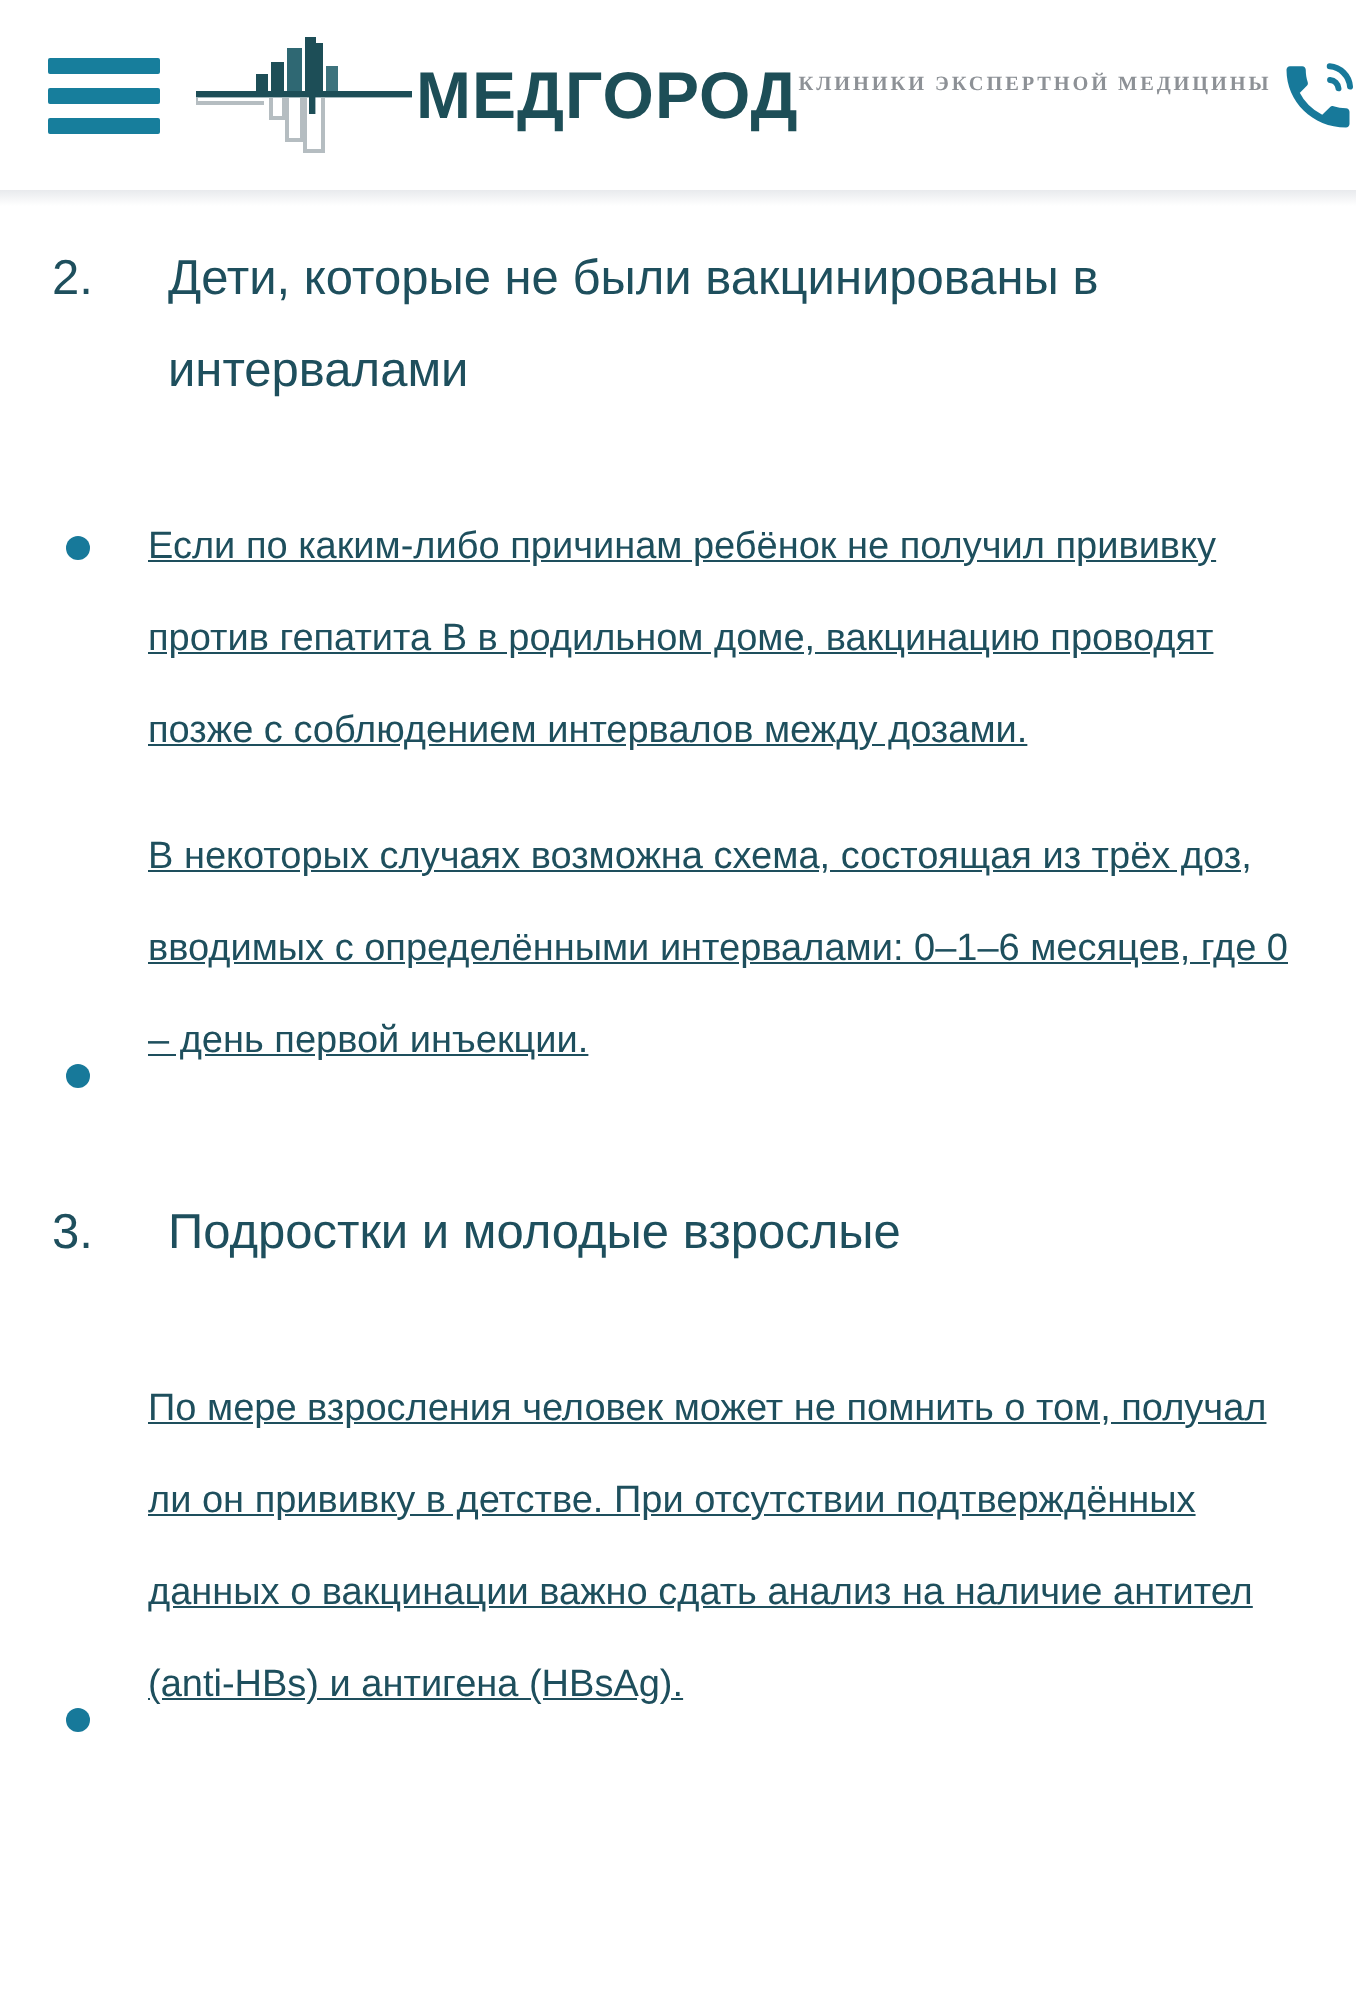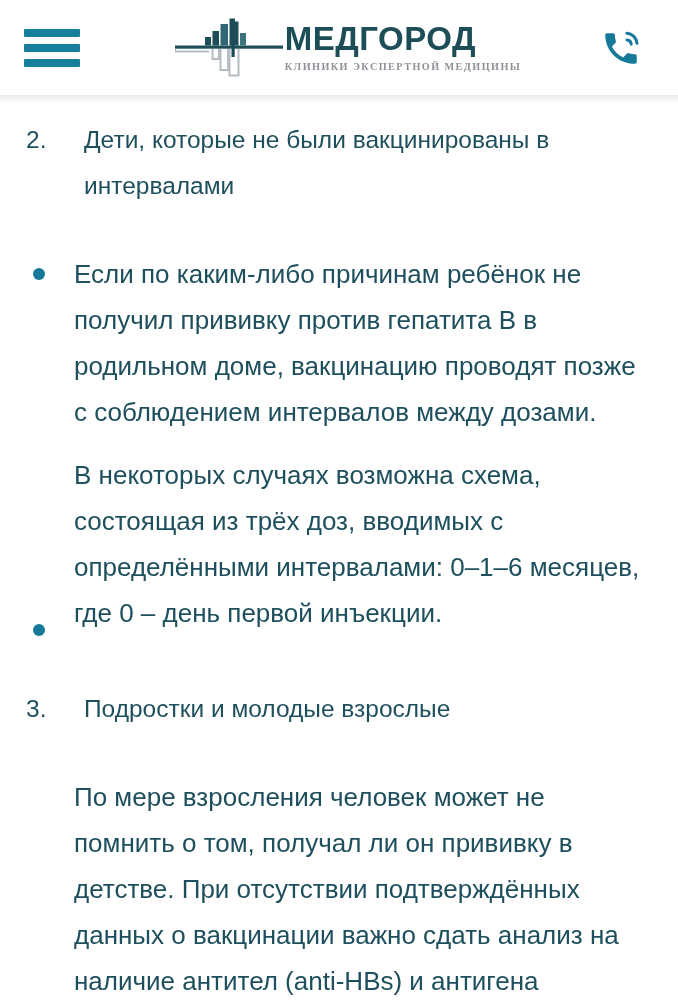--- a/index.html
+++ b/index.html
@@ -67,21 +67,21 @@
     cursor: pointer;
   }
   .logo-mark {
     width: 108px;
     height: 66px;
     flex: 0 0 auto;
     display: block;
   }
   .logo-text {
     display: flex;
-    flex-direction: column;
+    flex-direction: row;
     align-items: flex-start;
     justify-content: center;
     margin-left: -4px;
   }
   .logo-word {
     font-family: "Liberation Sans", sans-serif;
     font-weight: 700;
     font-size: 33px;
     line-height: 1;
     letter-spacing: 0.5px;
@@ -161,23 +161,24 @@
   .bullet-dot i {
     display: block;
     width: 12px;
     height: 12px;
     border-radius: 50%;
     background: #17799a;
   }
   .bullet-text {
     flex: 1 1 auto;
     color: #1e4f5d;
-    font-size: 26px;
+    font-size: 19px;
     line-height: 46px;
     font-weight: 400;
+    text-decoration: underline;
   }
 </style>
 </head>
 <body>
 
 <header class="site-header">
 
   <div class="burger">
     <span></span>
     <span></span>

